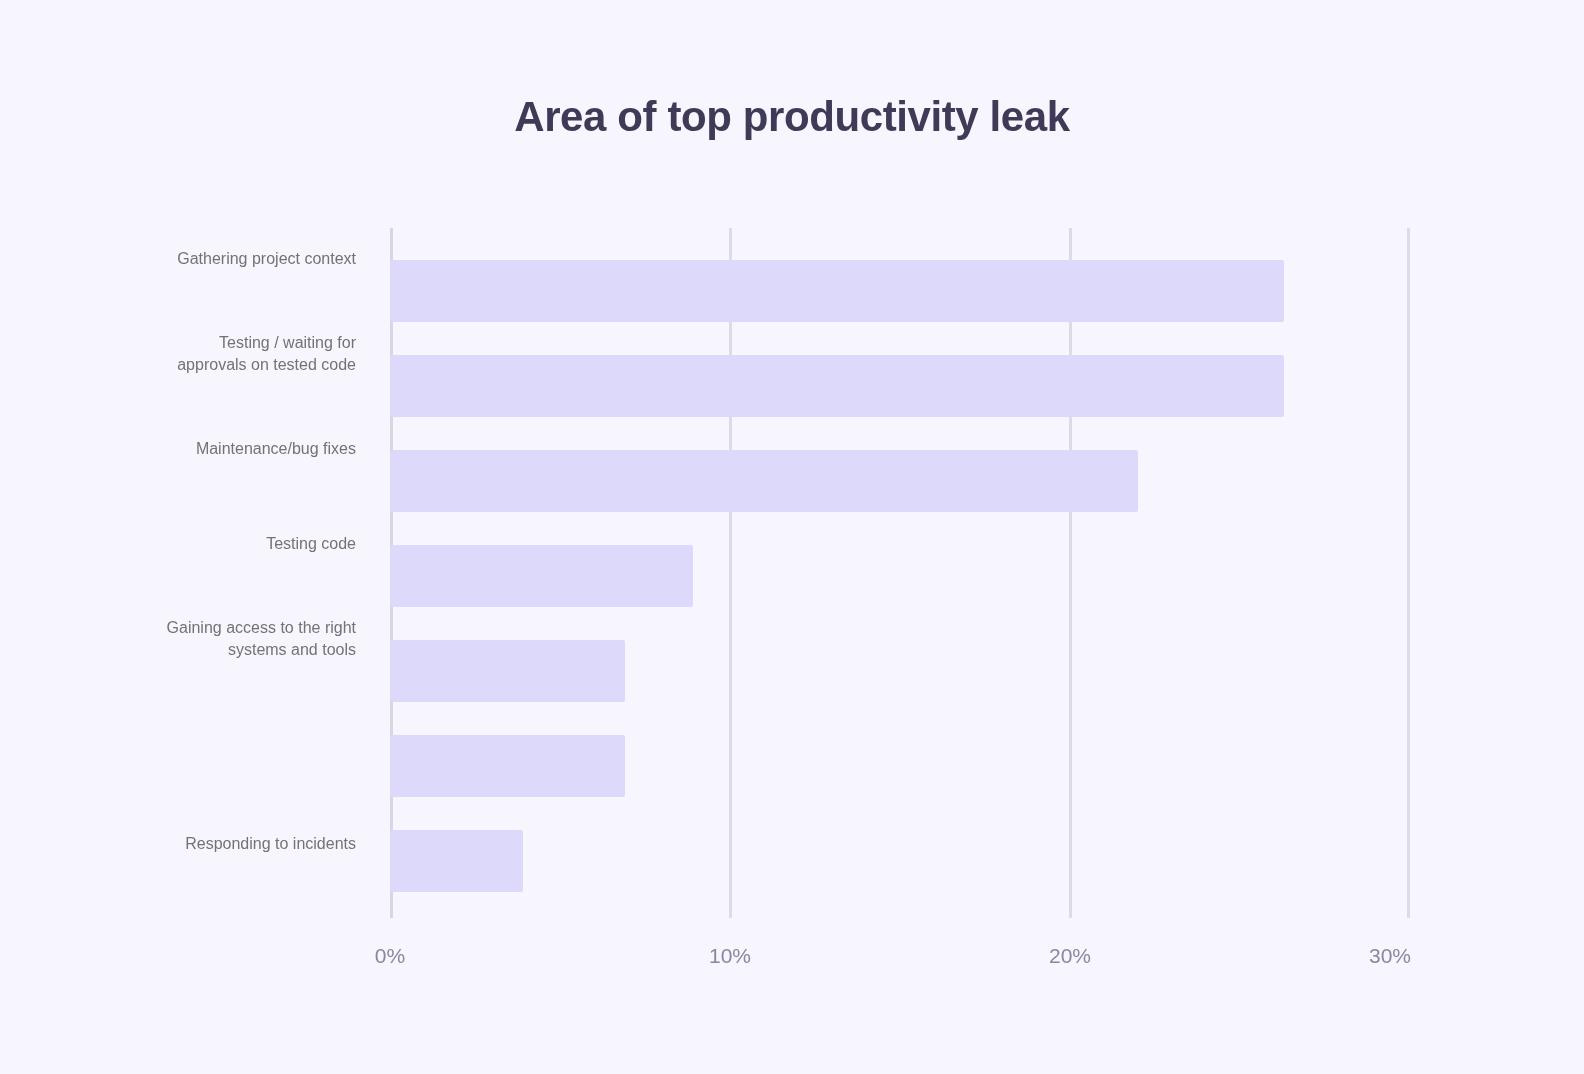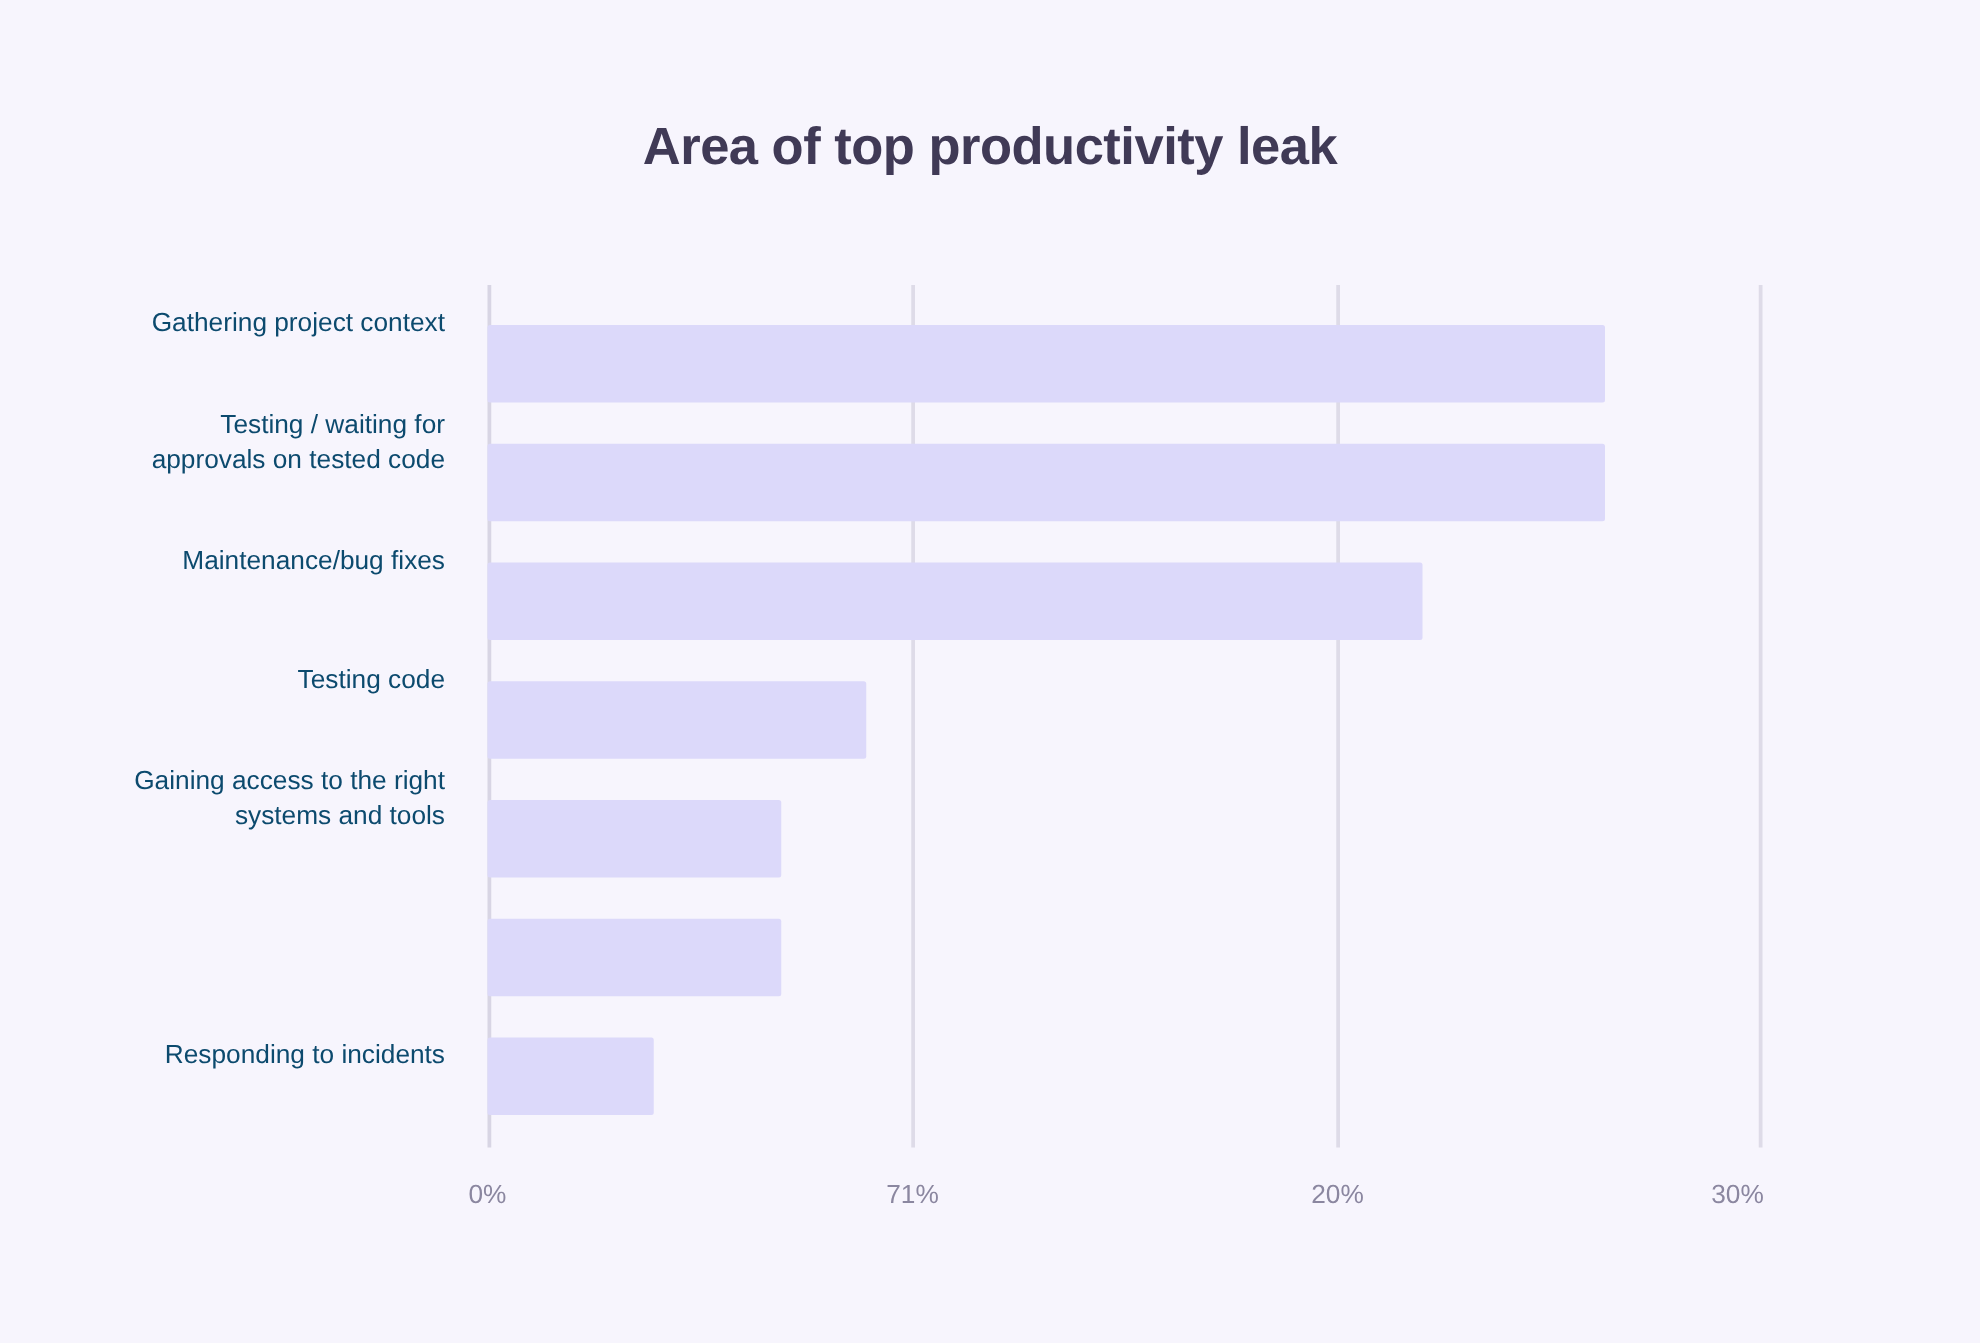--- a/index.html
+++ b/index.html
@@ -92,22 +92,22 @@
   }
   .cat-label {
     position: absolute;
     right: 0;
     width: 316px;
     height: 62px;
     display: flex;
     align-items: center;
     justify-content: flex-end;
     text-align: right;
-    font-size: 21px;
-    color: #0c4a6e;
+    font-size: 16px;
+    color: #737373;
     line-height: 1.35;
     white-space: pre-line;
   }
 
   
   .x-ticks {
     position: absolute;
     left: 390px;
     top: 944px;
     width: 1020px;
@@ -170,18 +170,18 @@
       </div>
       <div class="bar-row" style="top:602px;">
         <div class="bar" style="width:133px;"></div>
       </div>
     </div>
 
   </div>
 
   <div class="x-ticks">
     <div class="x-tick" style="left:0px;">0%</div>
-    <div class="x-tick" style="left:340px;">71%</div>
+    <div class="x-tick" style="left:340px;">10%</div>
     <div class="x-tick" style="left:680px;">20%</div>
     <div class="x-tick" style="left:1000px;">30%</div>
   </div>
 
 </div>
 
 </body></html>

